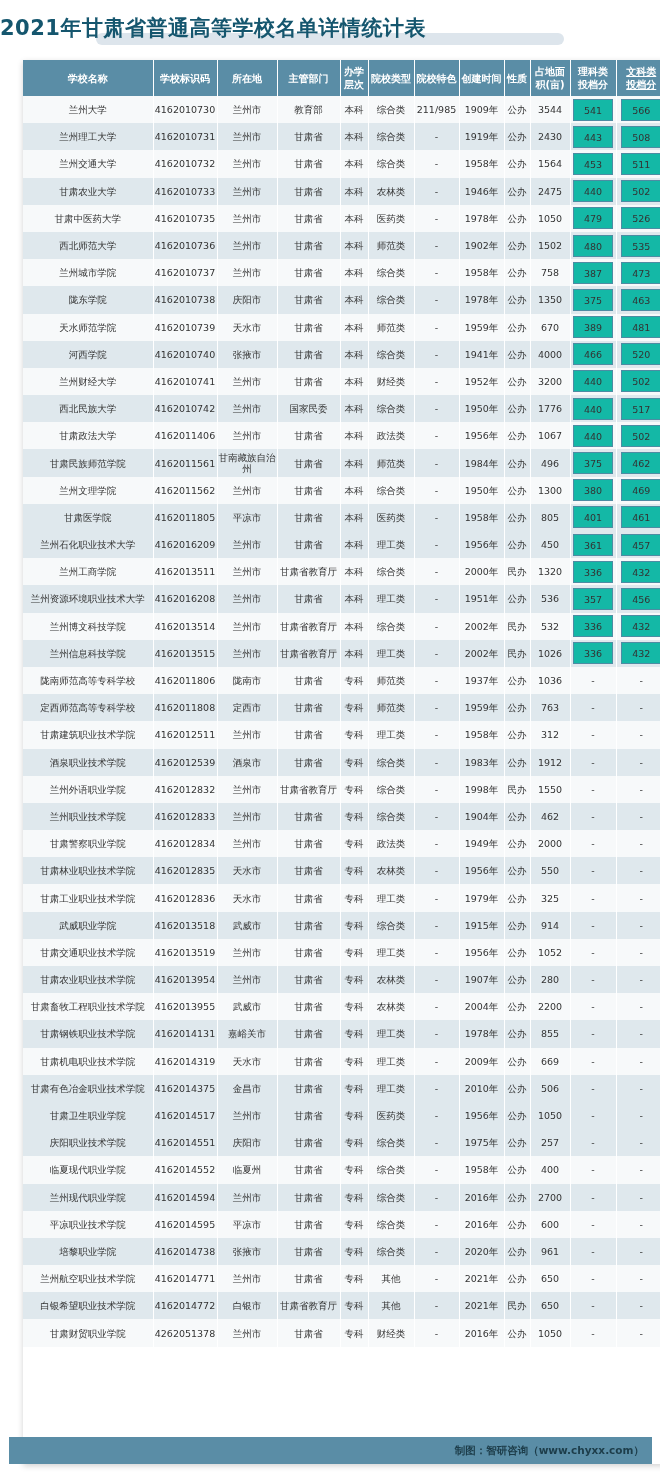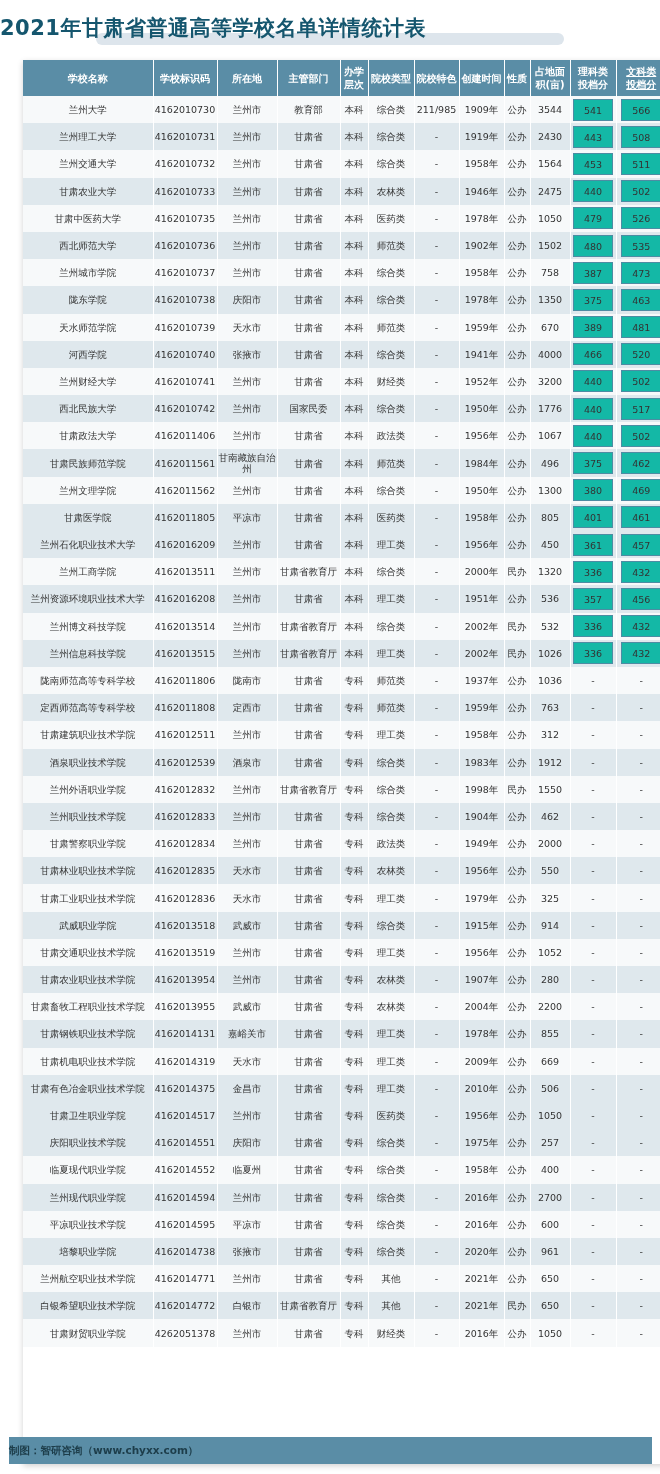--- a/index.html
+++ b/index.html
@@ -37,21 +37,21 @@
   tr.odd td { background: #f7f9fa; }
   tr.even td { background: #dfe8ed; }
   td.wrap { white-space: normal; }
   .score-box {
     display: inline-block; width: 40px; height: 22px; line-height: 22px;
     border: 1.5px solid #4d8ca3; background: #14b8a6; box-sizing: border-box;
   }
   .footer {
     position: absolute; left: 9px; top: 1437px; width: 643px; height: 27px;
     background: #5a8da6; color: #1d3d4a; font-size: 10.5px; font-weight: bold;
-    text-align: left; line-height: 27px; box-sizing: border-box; padding-right: 8px;
+    text-align: right; line-height: 27px; box-sizing: border-box; padding-right: 8px;
   }
 </style>
 </head>
 <body>
 
 <div class="title-wrap">
   <div class="title-bar"></div>
   <div class="title">2021年甘肃省普通高等学校名单详情统计表</div>
 </div>
 

